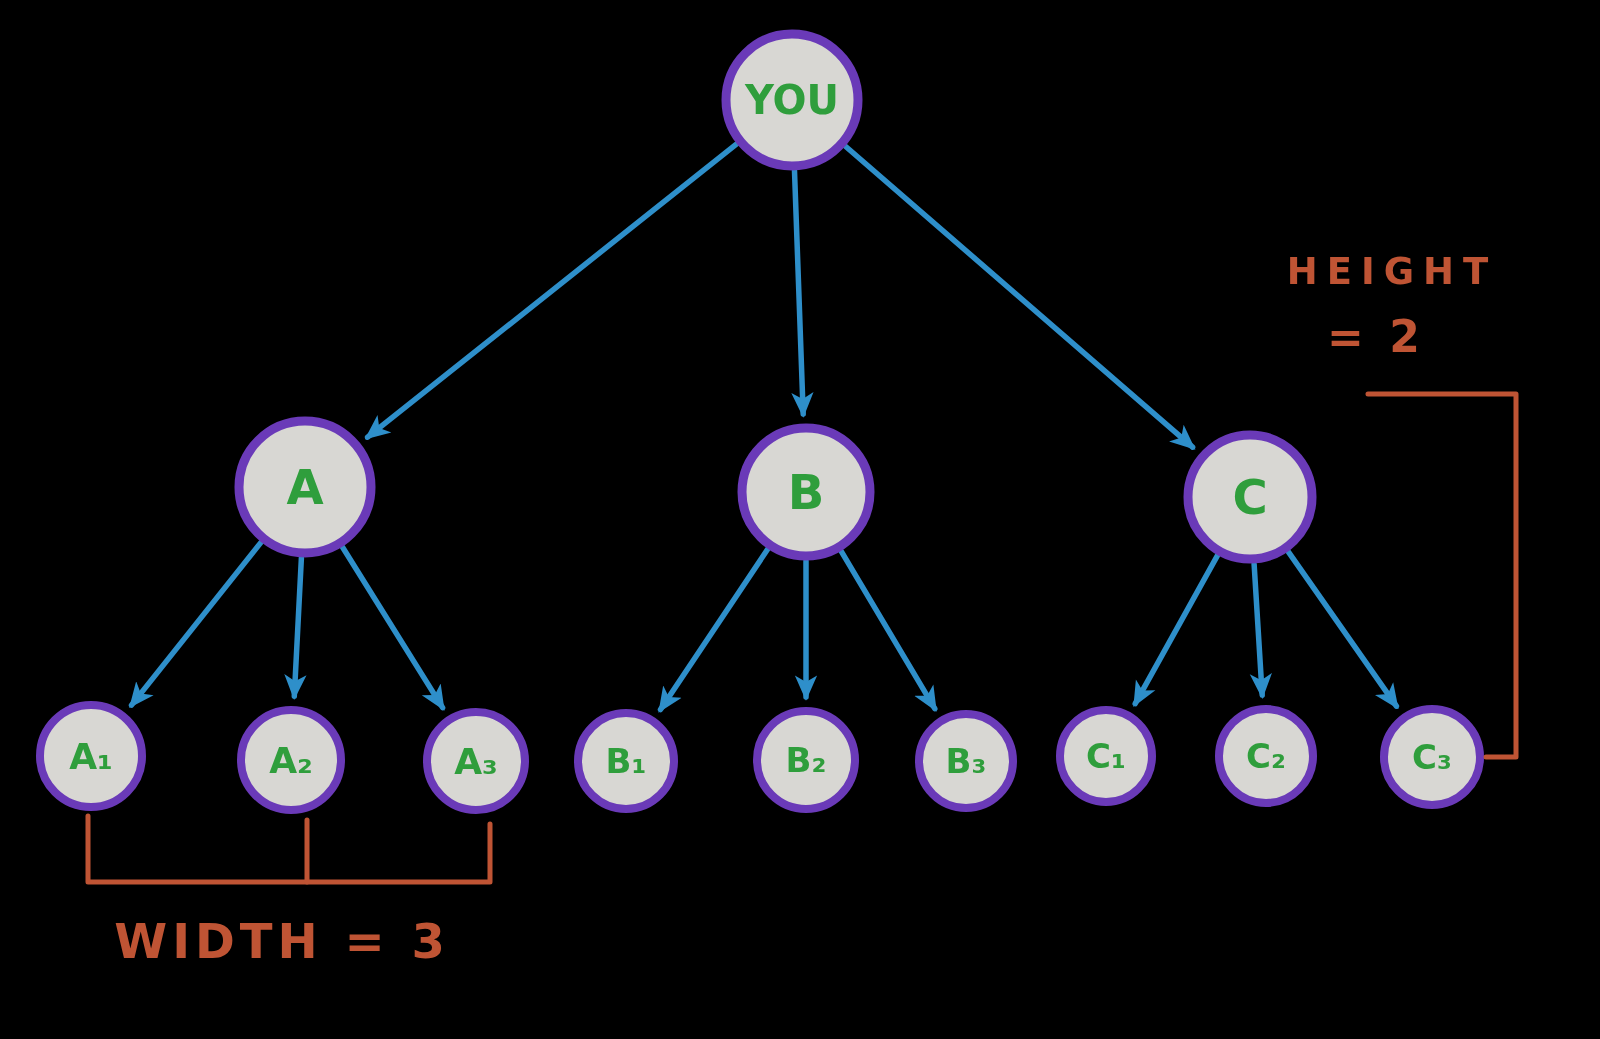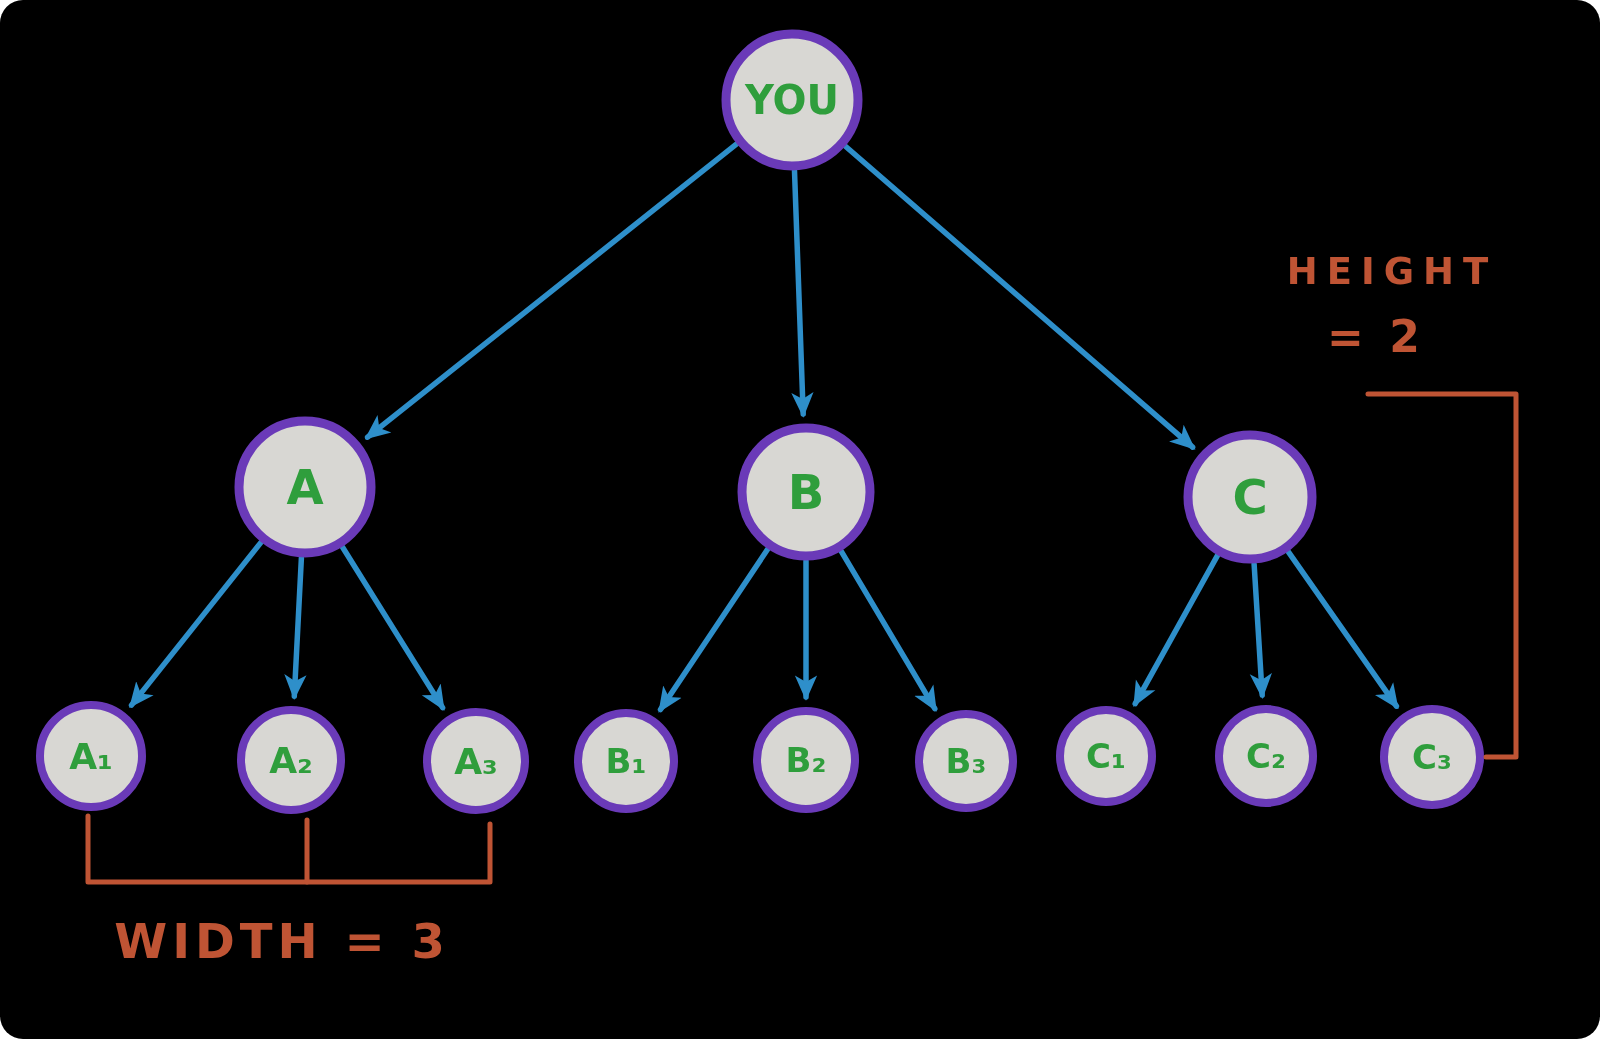--- a/index.html
+++ b/index.html
@@ -25,21 +25,21 @@
   .spaced-wide {
     letter-spacing: 9px;
   }
   .spaced-mid {
     letter-spacing: 5px;
   }
 </style>
 </head>
 <body>
 
-<div class="canvas" id="canvas" style="background: rgb(0, 0, 0); border-radius: 23px;">
+<div class="canvas" id="canvas" style="background: rgb(0, 0, 0);">
   <svg id="diagram-svg" width="1600" height="1039" viewBox="0 0 1600 1039" xmlns="http://www.w3.org/2000/svg">
     <defs>
       <marker id="arrowhead" viewBox="0 0 10 10" refX="8.5" refY="5" markerWidth="4.6" markerHeight="4.6" orient="auto-start-reverse">
         <path id="arrowhead-path" d="M 0 0.6 L 10 5 L 0 9.4 L 2.6 5 z" fill="#2e8fca"></path>
       </marker>
     </defs>
 
     <g id="edges-layer">
         <line x1="736.4" y1="144.2" x2="367.6" y2="437.2" stroke="#2e8fca" stroke-width="5.5" stroke-linecap="round" marker-end="url(#arrowhead)"></line>
         <line x1="794.5" y1="171.0" x2="803.2" y2="414.0" stroke="#2e8fca" stroke-width="5.5" stroke-linecap="round" marker-end="url(#arrowhead)"></line>

